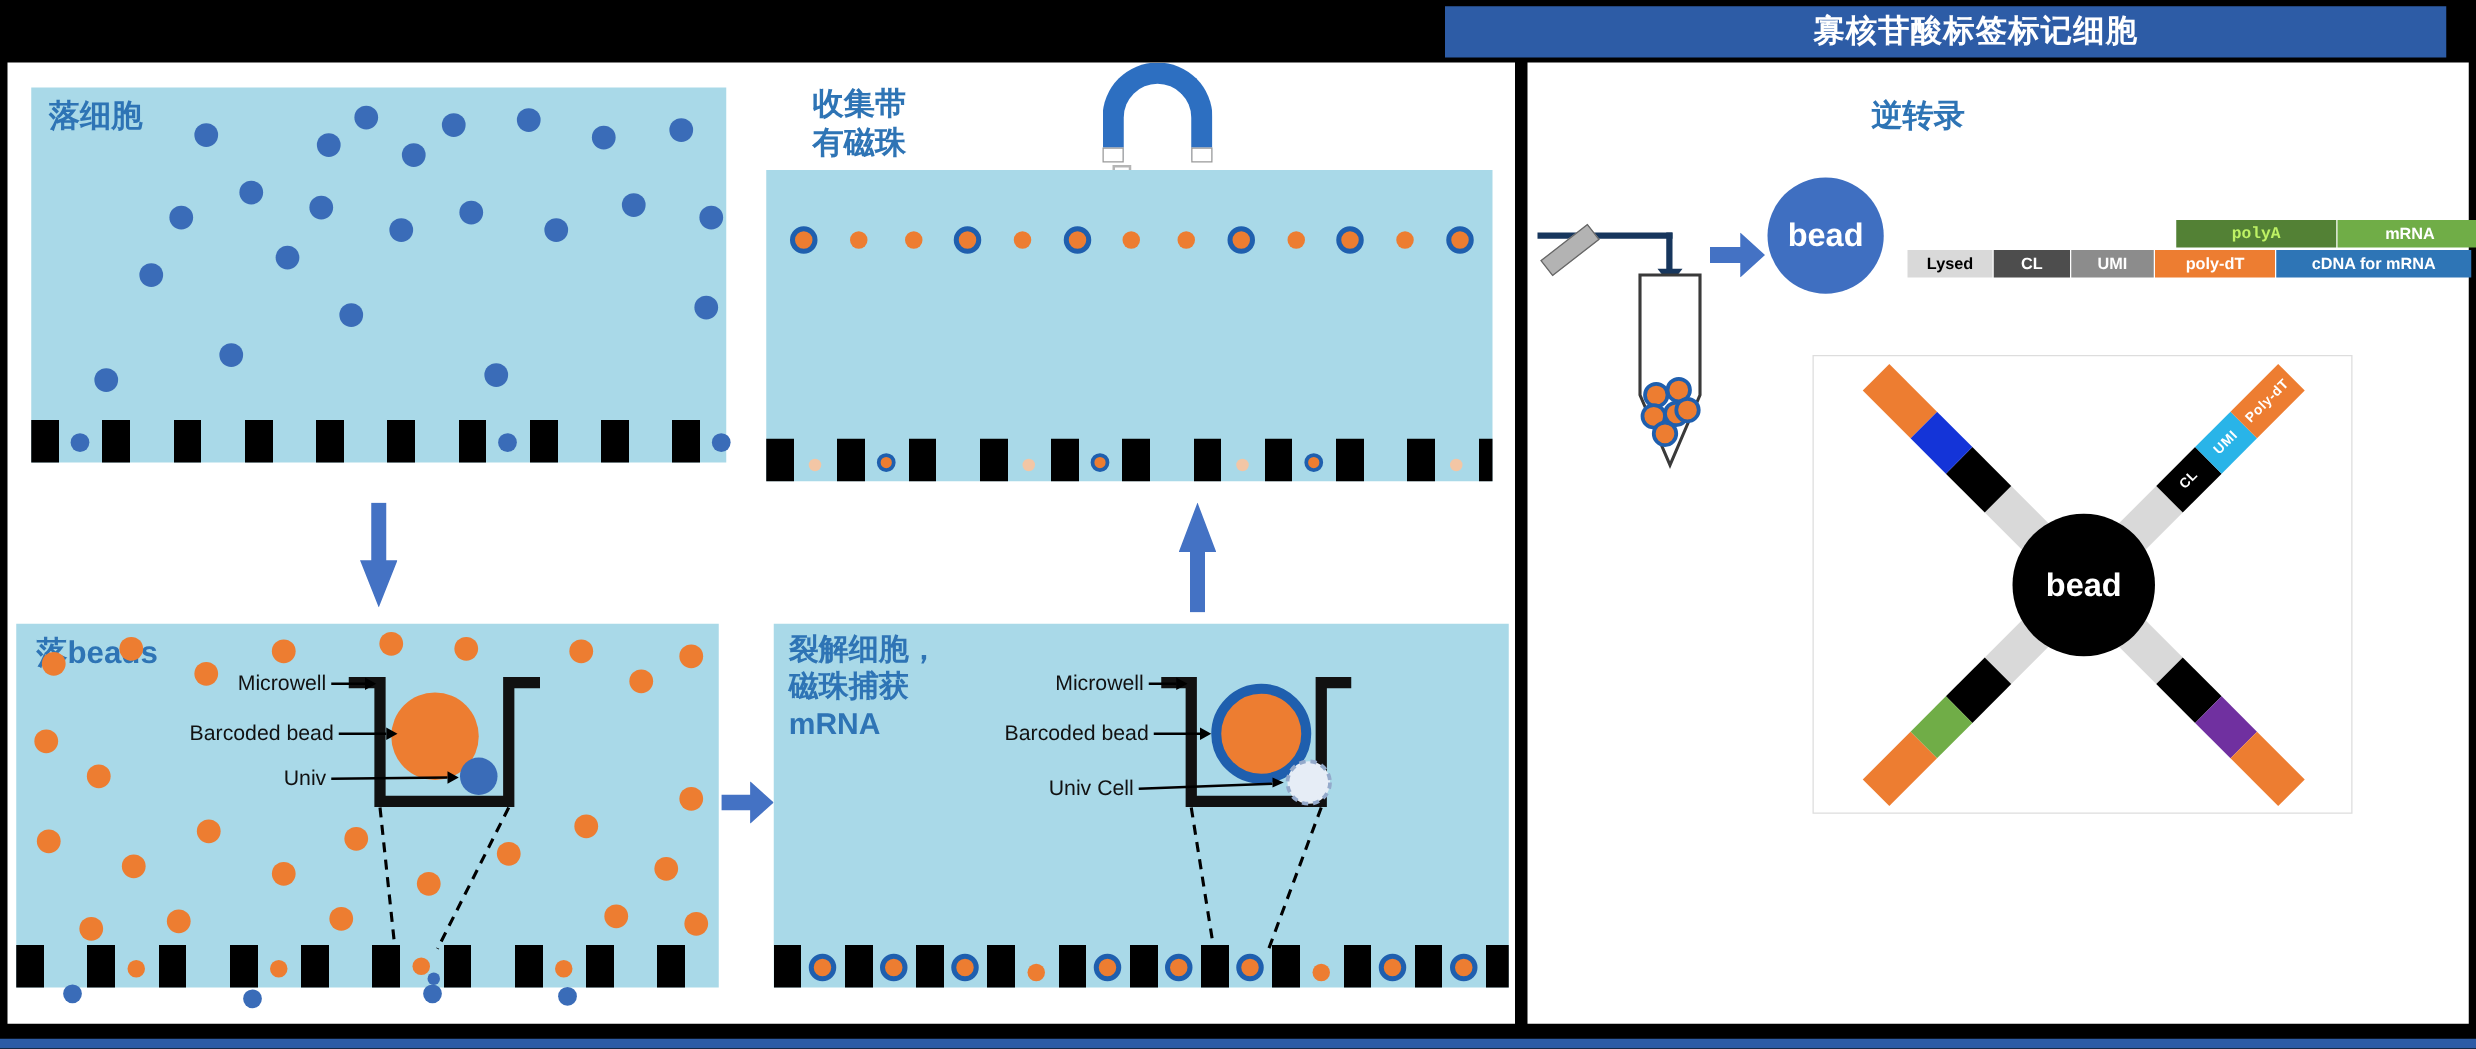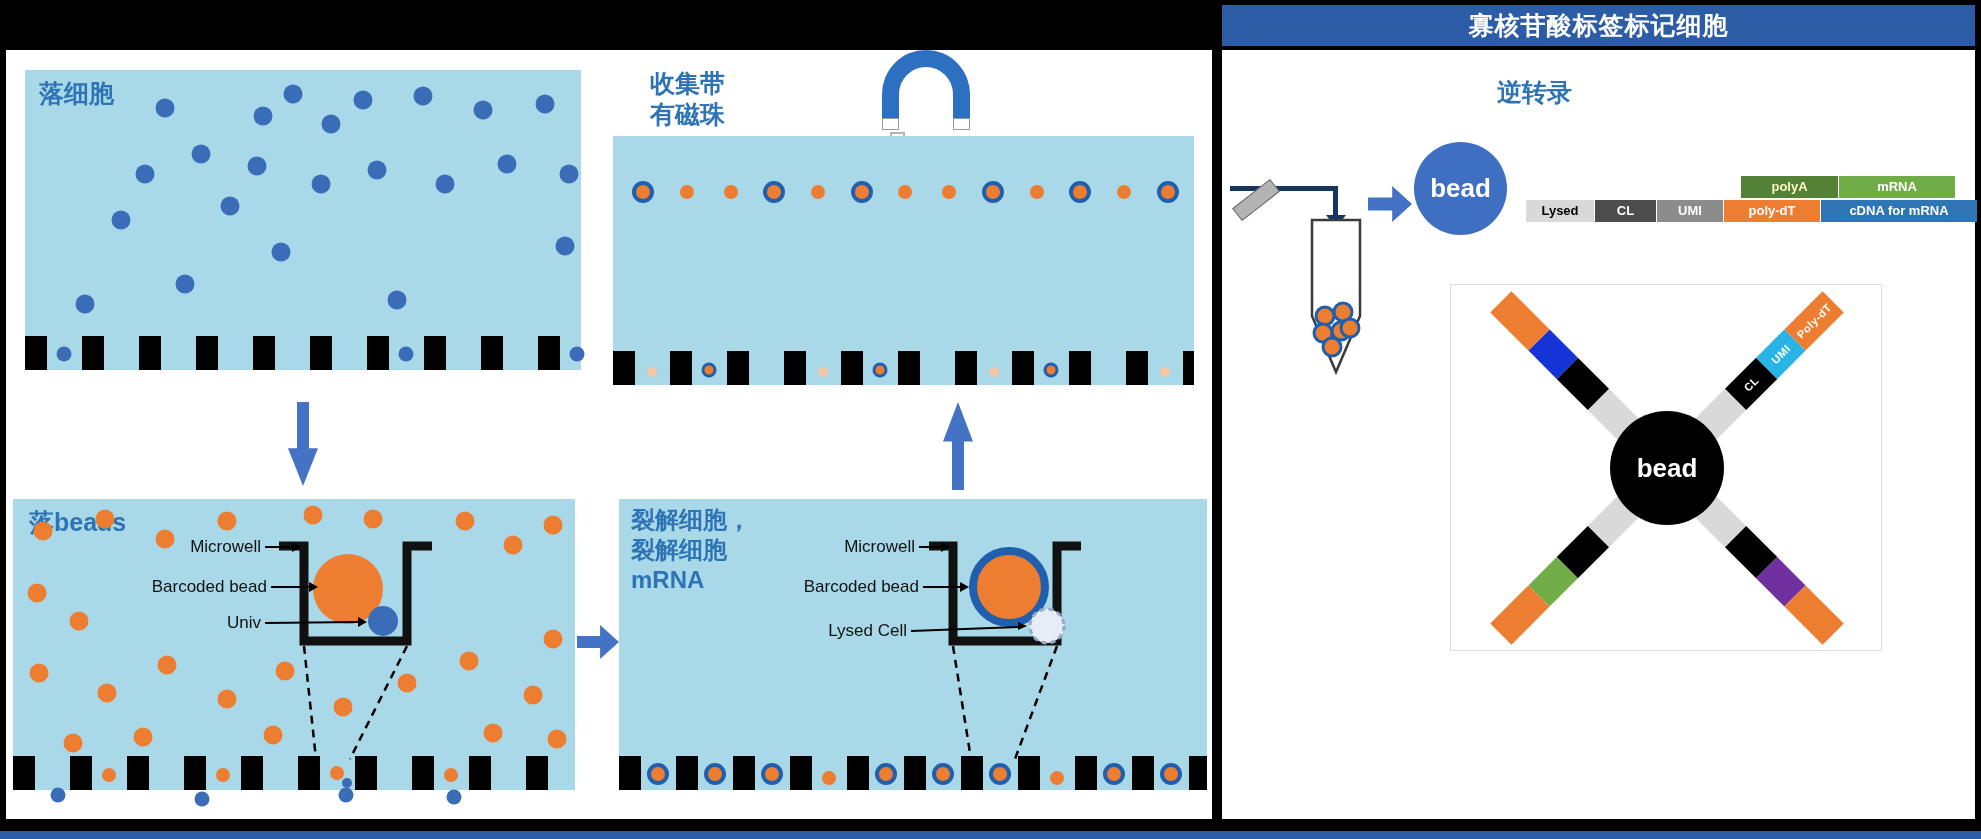--- a/index.html
+++ b/index.html
@@ -1,21 +1,21 @@
 <!DOCTYPE html>
 <html style="--c-header_blue: #2d5ca6; --c-panel_blue: #a9d9e8; --c-cell_blue: #3a6cb8; --c-bead_orange: #ed7d31; --c-ring_blue: #1f5fae; --c-arrow_blue: #4472c4; --c-label_blue: #2e74b5; --c-navy: #17365d; --c-big_bead_blue: #3f6fc1; --c-magnet_blue: #2d6fc1; --c-note_gray: #3f3f3f;"><head>
 <meta charset="utf-8">
 <style>
   html,body{margin:0;padding:0;background:#000;}
   .stage{position:relative;width:1981px;height:839px;background:#000;overflow:hidden;
          font-family:"Liberation Sans","DejaVu Sans",sans-serif;}
   .hdr{position:absolute;top:5px;height:41px;background:var(--c-header_blue);color:#fff;
        font-size:25px;font-weight:bold;text-align:center;line-height:41px;letter-spacing:1px;}
   .hdr-left{left:6px;width:1206px;}
-  .hdr-right{left:1222px;width:753px;}
+  .hdr-right{left:1156px;width:753px;padding-left:48px;}
   .white{position:absolute;top:50px;height:769px;background:#fff;}
   .left-white{left:6px;width:1206px;}
   .right-white{left:1222px;width:753px;}
   .bottom-strip{position:absolute;left:0;right:0;bottom:0;height:8px;background:var(--c-header_blue);}
 
   .panel{position:absolute;background:var(--c-panel_blue);}
   .p1{left:19px;top:20px;width:556px;height:300px;}
   .p2{left:607px;top:86px;width:581px;height:249px;}
   .p3{left:7px;top:449px;width:562px;height:291px;}
   .p4{left:613px;top:449px;width:588px;height:291px;}
@@ -226,39 +226,39 @@
         </div>
       <div>
           <span class="dot cell-dot-xs" style="left: 334px; top: 284px;"></span>
         </div>
       <div class="comb"></div>
     </div>
 
     <div class="panel p4">
       <div class="plabel">
         <span>裂解细胞，</span>
-        <span>裂解细胞</span>
+        <span>磁珠捕获</span>
         <span>mRNA</span>
       </div>
       <svg class="well-svg" width="588" height="291" viewBox="0 0 588 291">
         <polyline points="310,47 334,47 334,142 438,142 438,47 462,47" fill="none" stroke="#111" stroke-width="9"></polyline>
         <circle cx="390" cy="88" r="36" style="fill:var(--c-bead_orange);stroke:var(--c-ring_blue);stroke-width:8;"></circle>
         <circle cx="428" cy="127" r="17" fill="#e6edf6" stroke="#94aacb" stroke-width="3" stroke-dasharray="5 4"></circle>
         <line x1="300" y1="48" x2="322" y2="48" stroke="#000" stroke-width="2"></line>
         <polygon points="322,43 331,48 322,53" fill="#000"></polygon>
         <line x1="304" y1="88" x2="341" y2="88" stroke="#000" stroke-width="2"></line>
         <polygon points="341,83 350,88 341,93" fill="#000"></polygon>
         <line x1="292" y1="132" x2="399" y2="128" stroke="#000" stroke-width="2"></line>
         <polygon points="399,123 408,127 399,131" fill="#000"></polygon>
         <line x1="334" y1="147" x2="352" y2="260" stroke="#000" stroke-width="2.5" stroke-dasharray="8 6"></line>
         <line x1="438" y1="147" x2="396" y2="260" stroke="#000" stroke-width="2.5" stroke-dasharray="8 6"></line>
       </svg>
       <div class="wl" style="left:188px;top:39px;width:108px;">Microwell</div>
       <div class="wl" style="left:134px;top:79px;width:166px;">Barcoded bead</div>
-      <div class="wl" style="left:180px;top:123px;width:108px;">Lysed Cell</div>
+      <div class="wl" style="left:180px;top:123px;width:108px;">Univ Cell</div>
       <div>
           <span class="dot bead-ringed" style="left: 39px; top: 275px;"></span>
           <span class="dot bead-ringed" style="left: 96px; top: 275px;"></span>
           <span class="dot bead-ringed" style="left: 153px; top: 275px;"></span>
           <span class="dot bead-ringed" style="left: 267px; top: 275px;"></span>
           <span class="dot bead-ringed" style="left: 324px; top: 275px;"></span>
           <span class="dot bead-ringed" style="left: 381px; top: 275px;"></span>
           <span class="dot bead-ringed" style="left: 495px; top: 275px;"></span>
           <span class="dot bead-ringed" style="left: 552px; top: 275px;"></span>
         </div>
@@ -297,21 +297,21 @@
           <span class="dot tube-bead" style="left: 22px; top: 129px;"></span>
           <span class="dot tube-bead" style="left: 40px; top: 110px;"></span>
         </div>
     </div>
 
     <div class="arrow arr-right t-arrow"></div>
 
     <div class="bigbead">bead</div>
 
     <div class="strip strip-top" id="strip-top">
-        <div class="seg" style="width: 97px; background: rgb(83, 129, 53); color: #fef9c3;">polyA</div>
+        <div class="seg" style="width: 128px; background: rgb(83, 129, 53); color: #bef264; font-family: Liberation Mono, monospace;">polyA</div>
         <div class="seg" style="width: 116px; background: rgb(112, 173, 71); color: rgb(255, 255, 255);">mRNA</div>
       </div>
     <div class="strip strip-bottom" id="strip-bottom">
         <div class="seg" style="width: 68px; background: rgb(217, 217, 217); color: rgb(0, 0, 0);">Lysed</div>
         <div class="seg" style="width: 61px; background: rgb(77, 77, 77); color: rgb(255, 255, 255);">CL</div>
         <div class="seg" style="width: 66px; background: rgb(140, 140, 140); color: rgb(255, 255, 255);">UMI</div>
         <div class="seg" style="width: 96px; background: rgb(237, 125, 49); color: rgb(255, 255, 255);">poly-dT</div>
         <div class="seg" style="width: 156px; background: rgb(46, 117, 182); color: rgb(255, 255, 255);">cDNA for mRNA</div>
       </div>
 

